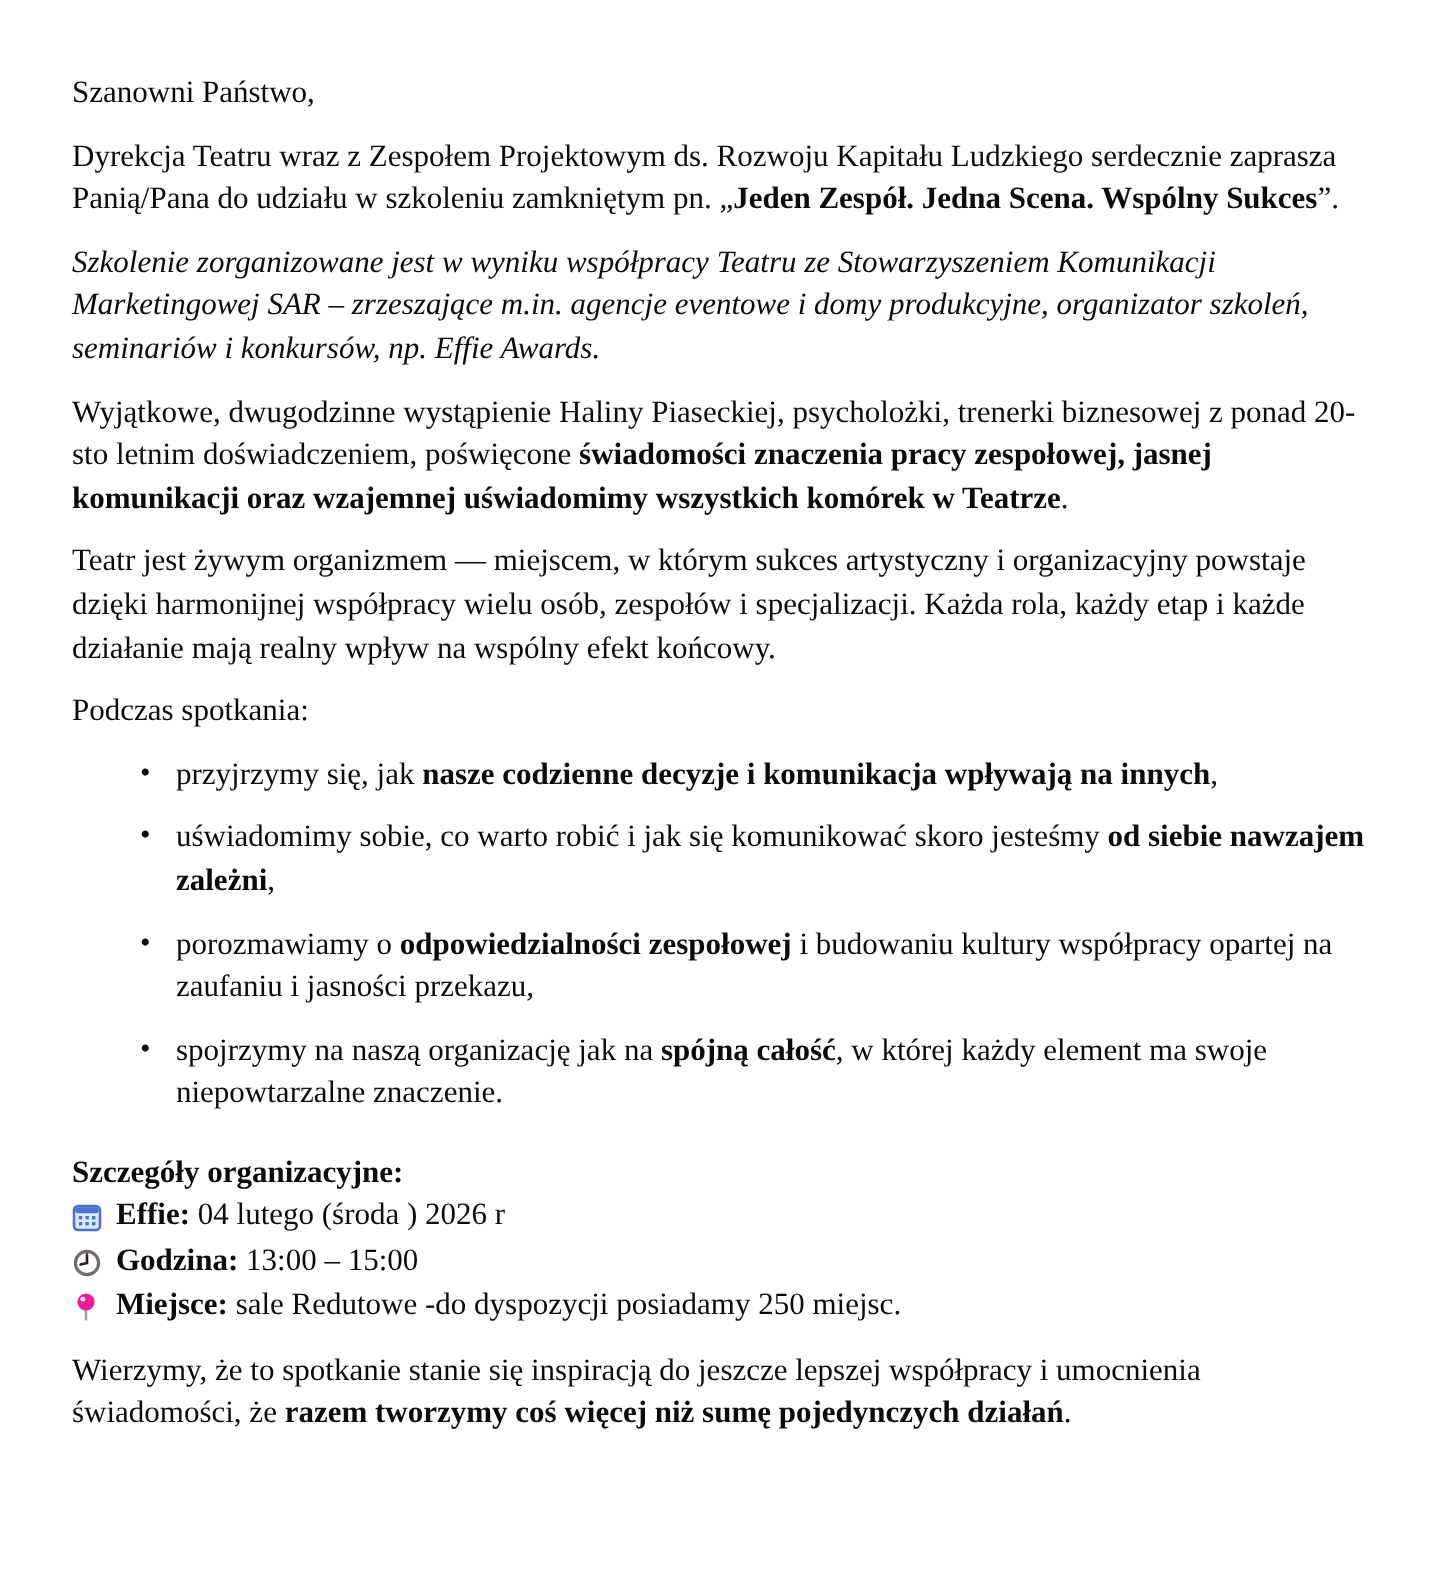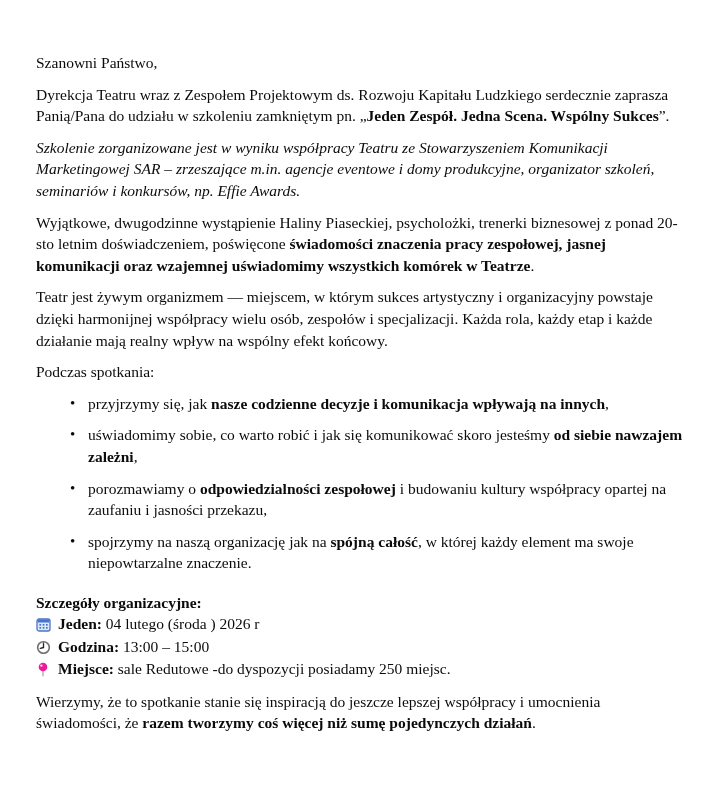--- a/index.html
+++ b/index.html
@@ -10,21 +10,21 @@
     color: #0b0b0b;
     font-family: "Liberation Serif", "DejaVu Serif", serif;
     font-size: 15.5px;
     line-height: 21.6px;
     overflow: hidden;
   }
   .page {
     box-sizing: border-box;
     width: 724px;
     height: 792px;
-    padding: 52px 36px 0 36px;
+    padding: 36px 36px 0 36px;
   }
   p { margin: 0 0 10px 0; }
   .salutation { margin-bottom: 10px; }
   .italic { font-style: italic; }
   strong { font-weight: bold; }
   ul.bullets {
     margin: 0 0 18px 0;
     padding: 0 0 0 52px;
     list-style: none;
   }
@@ -90,21 +90,21 @@
         <rect x="1.6" y="2.6" width="11.8" height="3" rx="1.2" fill="#4a74c9"></rect>
         <g fill="#4a74c9">
           <rect x="3.4" y="7" width="1.7" height="1.7"></rect>
             <rect x="6.7" y="7" width="1.7" height="1.7"></rect>
             <rect x="10" y="7" width="1.7" height="1.7"></rect>
           <rect x="3.4" y="10" width="1.7" height="1.7"></rect>
             <rect x="6.7" y="10" width="1.7" height="1.7"></rect>
             <rect x="10" y="10" width="1.7" height="1.7"></rect>
         </g>
       </svg>
-      <span class="detail-text"><span class="detail-label">Jeden:</span> <span>04 lutego (środa ) 2026 r</span></span>
+      <span class="detail-text"><span class="detail-label">Effie:</span> <span>04 lutego (środa ) 2026 r</span></span>
     </div>
 
     <div class="detail-line">
       <svg class="detail-icon" viewBox="0 0 15 15" aria-hidden="true">
         <circle cx="7.5" cy="7.5" r="5.8" fill="#ffffff" stroke="#6e6e6e" stroke-width="1.6"></circle>
         <line x1="7.5" y1="7.5" x2="7.5" y2="3.6" stroke="#1c2430" stroke-width="1.3" stroke-linecap="round"></line>
         <line x1="7.5" y1="7.5" x2="4.3" y2="8.3" stroke="#1c2430" stroke-width="1.3" stroke-linecap="round"></line>
         <line x1="7.5" y1="2.2" x2="7.5" y2="3.1" stroke="#c0392b" stroke-width="1.2"></line>
       </svg>
       <span class="detail-text"><span class="detail-label">Godzina:</span> <span>13:00 – 15:00</span></span>

